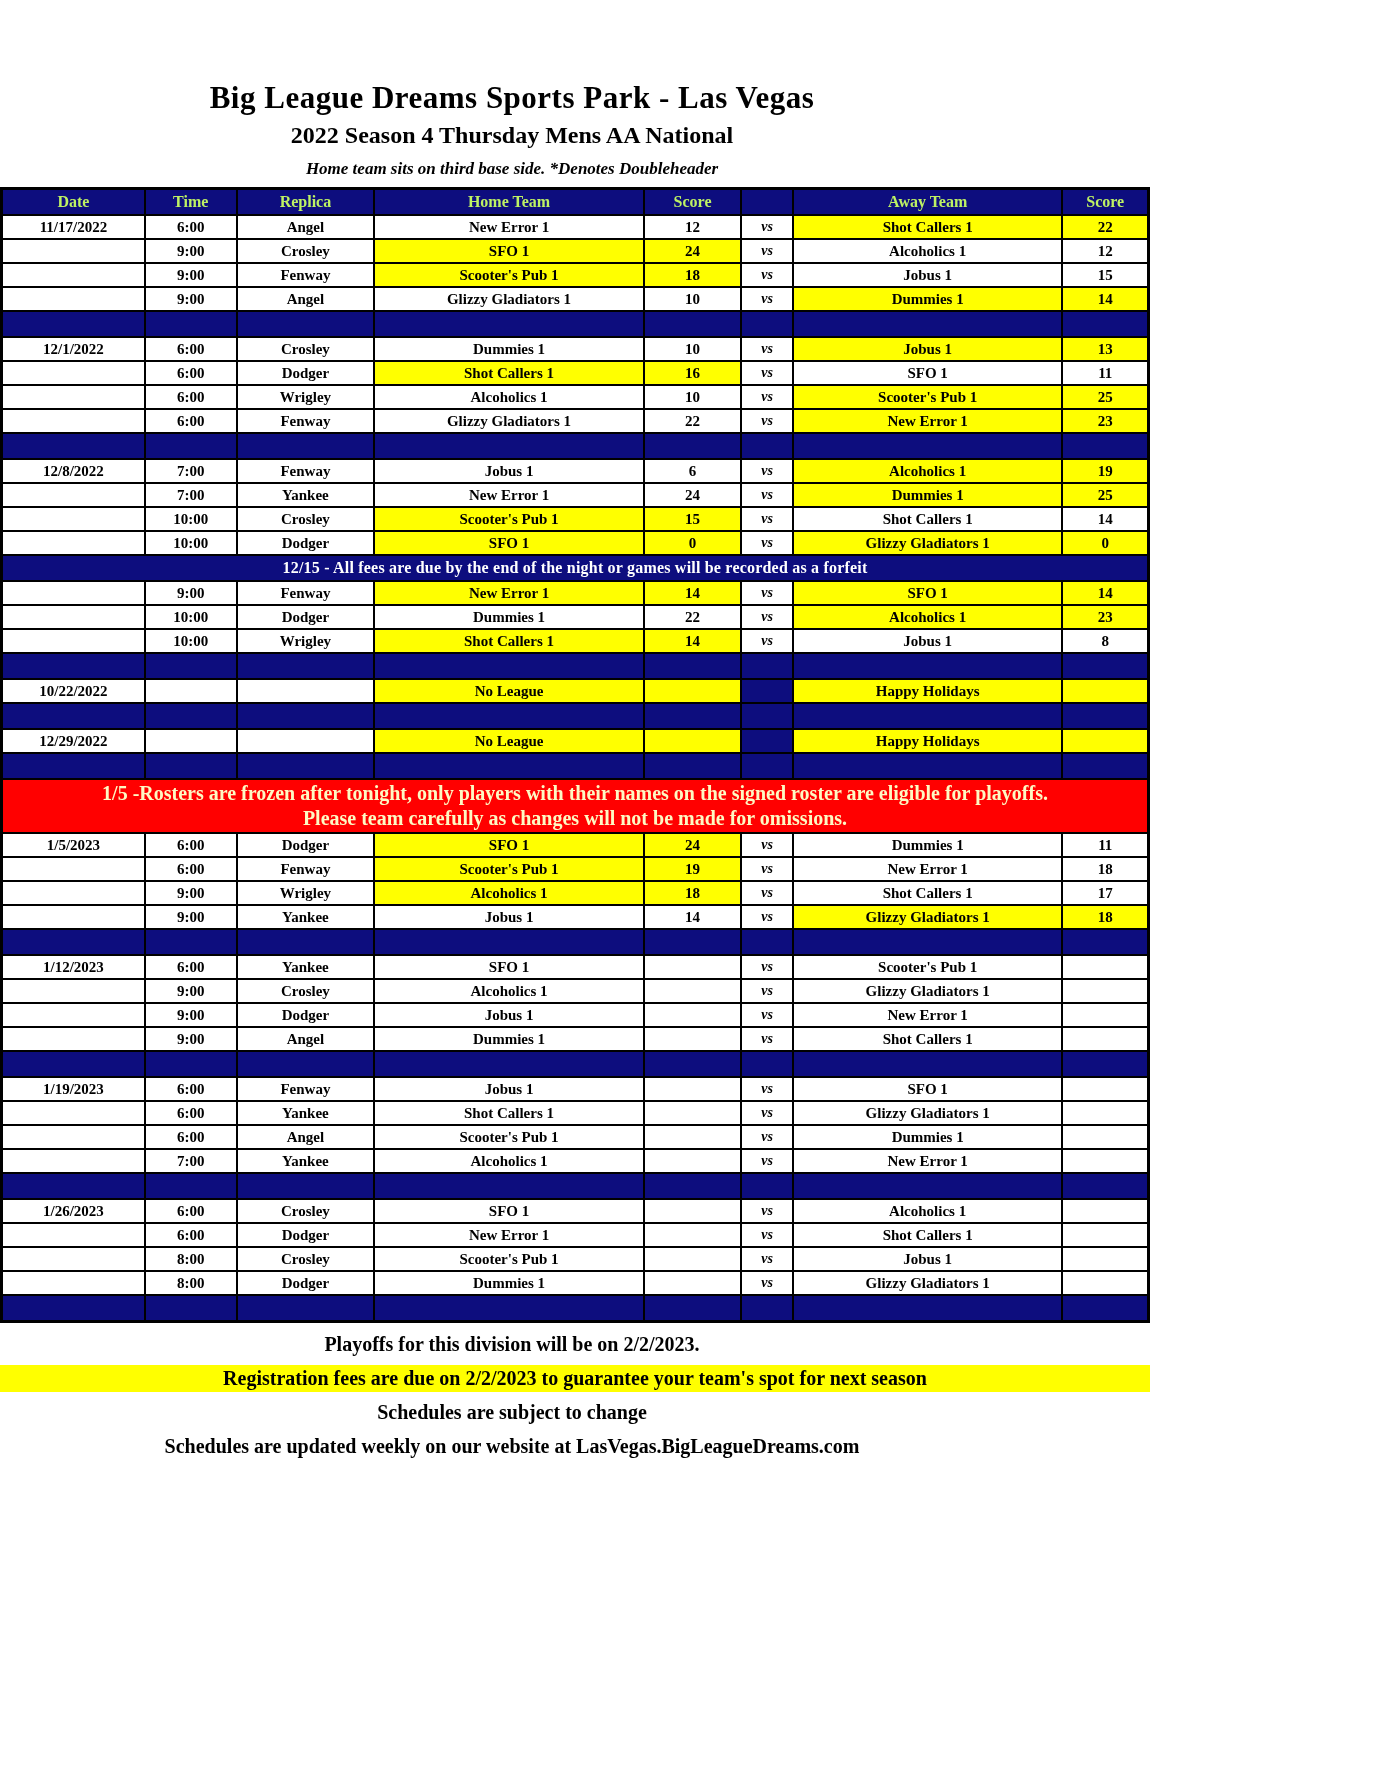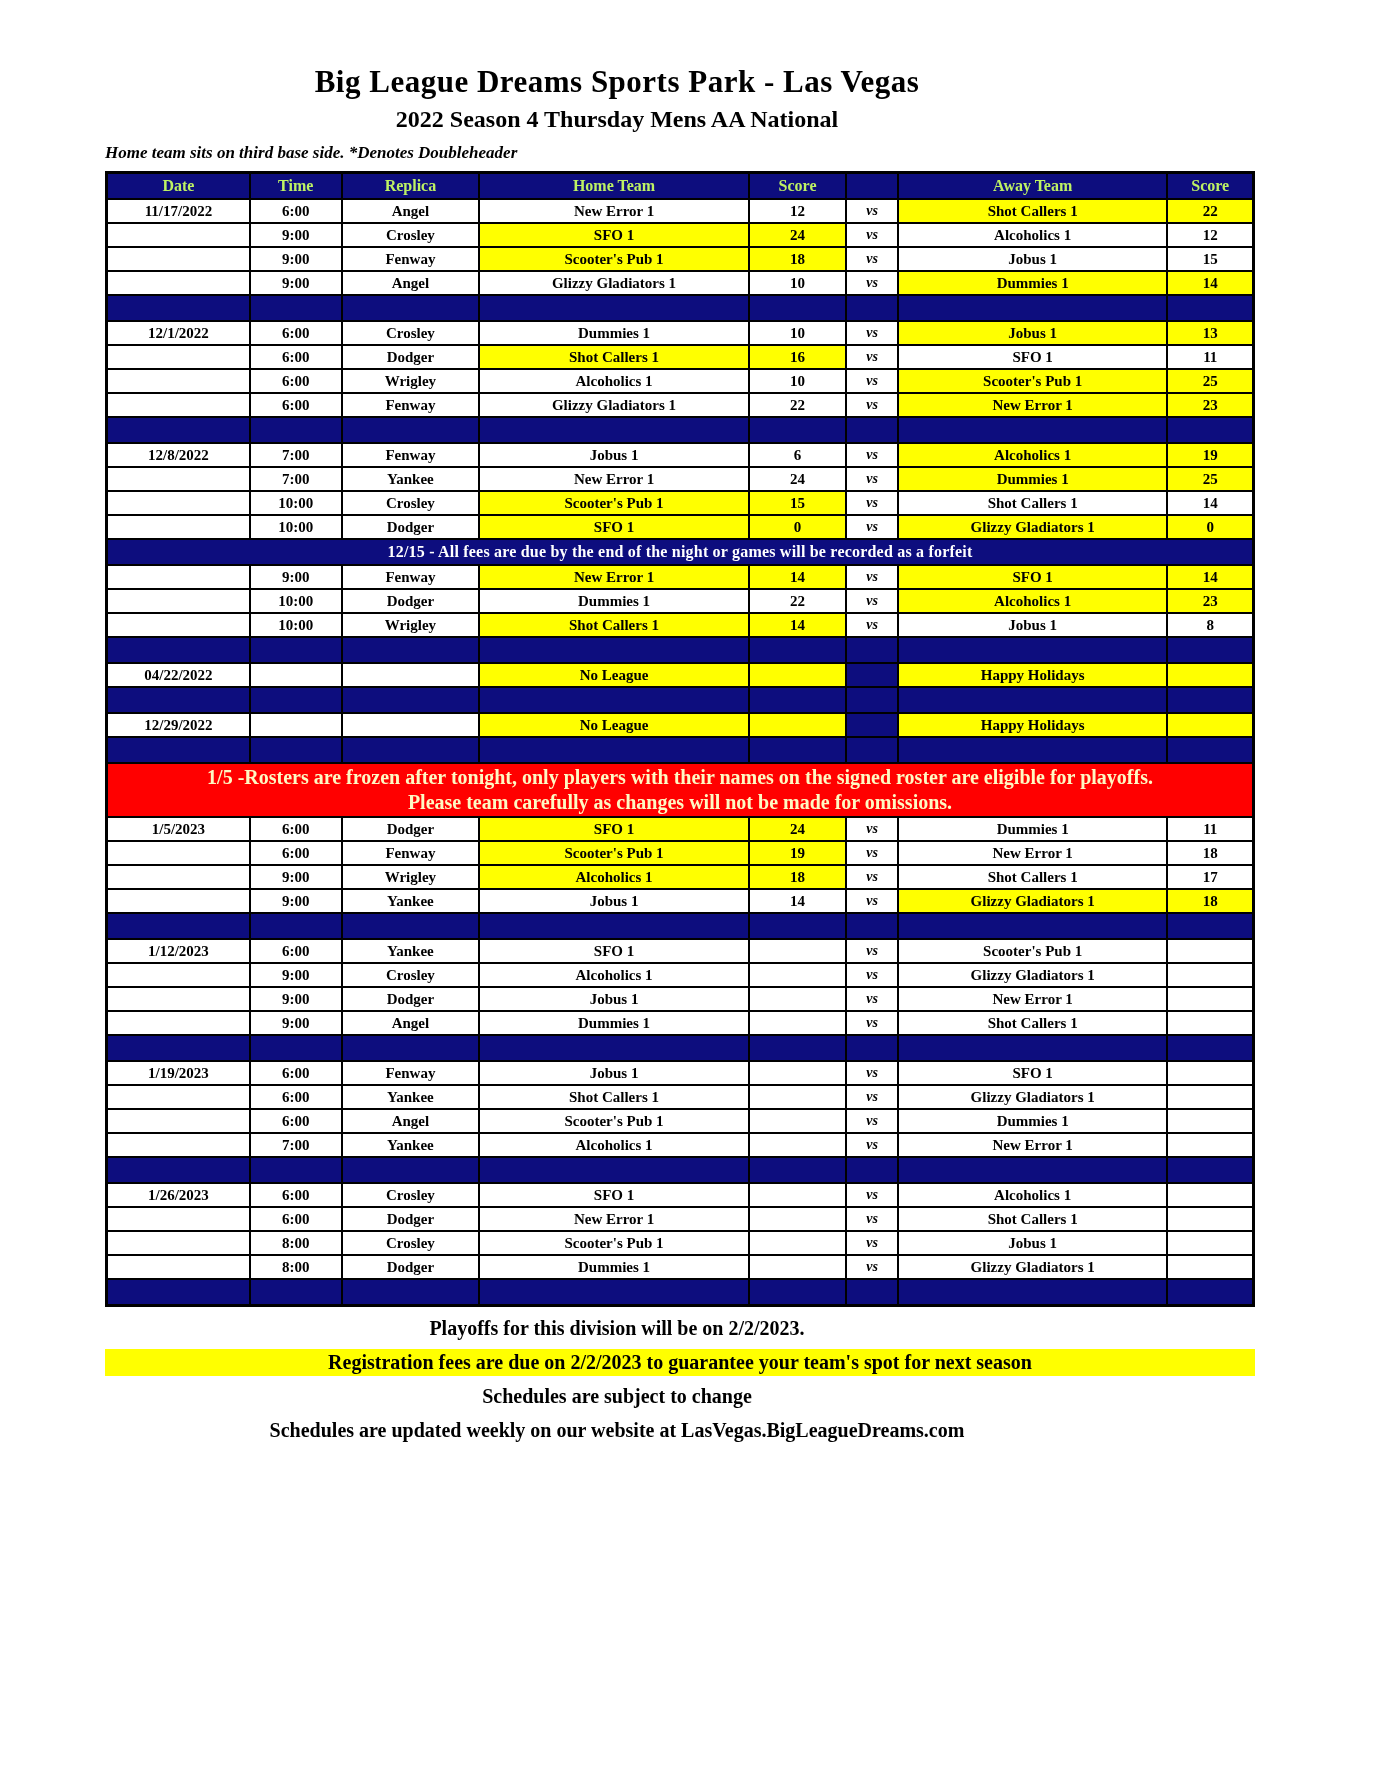--- a/index.html
+++ b/index.html
@@ -6,29 +6,29 @@
     --navy:#0d0d7e;
     --yellow:#ffff00;
     --red:#ff0000;
     --ink:#000000;
   }
   html,body{margin:0;padding:0;}
   body{
     width:1377px;height:1782px;background:#ffffff;
     font-family:"Liberation Serif",serif;color:#000;
   }
-  .content{width:1024px;margin-left:105px;padding-top:64px;}
+  .content{width:1024px;padding-top:80px;}
   .title{
     text-align:center;font-size:31px;font-weight:bold;margin:0 0 6px 0;letter-spacing:.5px;
   }
   .subtitle{
     text-align:center;font-size:24px;font-weight:bold;margin:0 0 10px 0;
   }
   .note{
-    font-size:17px;font-weight:bold;font-style:italic;margin:0 0 8px 0;
+    text-align:center;font-size:17px;font-weight:bold;font-style:italic;margin:0 0 8px 0;
   }
   table.sched{
     width:1150px;border-collapse:collapse;border:3px solid #000;table-layout:fixed;
   }
   .sched th,.sched td{
     border:2px solid #000;height:22px;padding:0 2px;
     font-size:15px;font-weight:bold;text-align:center;
     overflow:hidden;white-space:nowrap;
   }
   .sched thead th{
@@ -266,21 +266,21 @@
           <td class=""></td>
           <td class=""></td>
           <td class=""></td>
           <td class=""></td>
           <td class=""></td>
           <td class=""></td>
           <td class=""></td>
           <td class=""></td>
         </tr>
         <tr>
-          <td class="c-date">04/22/2022</td>
+          <td class="c-date">10/22/2022</td>
           <td class="c-time"></td>
           <td class="c-replica"></td>
           <td class="c-home y">No League</td>
           <td class="c-score y"></td>
           <td class="c-vs navy"></td>
           <td class="c-away y">Happy Holidays</td>
           <td class="c-score y"></td>
         </tr>
         <tr class="sep">
           <td class=""></td>

